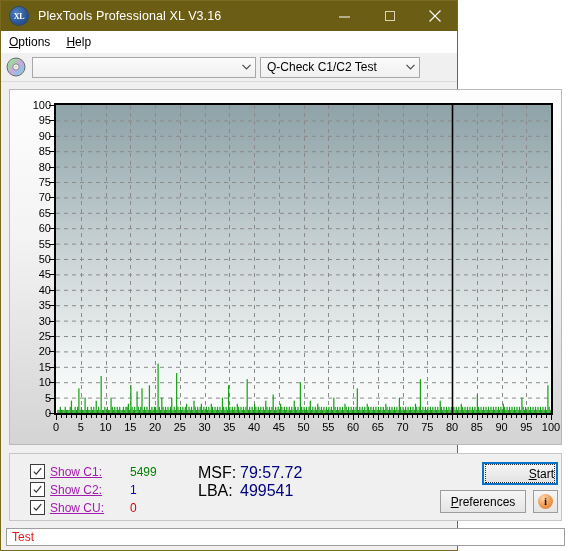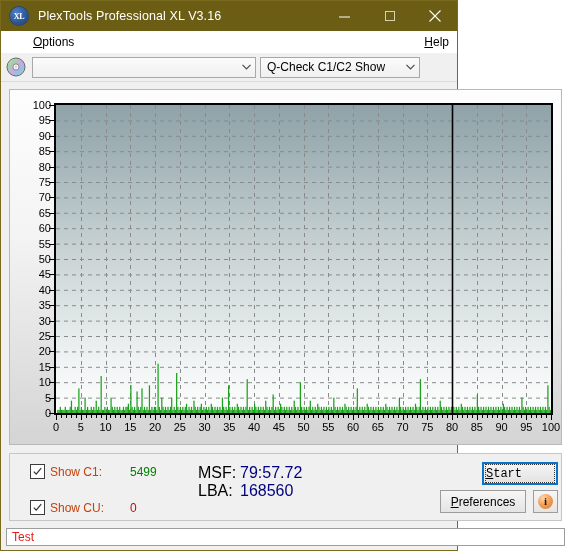--- a/index.html
+++ b/index.html
@@ -57,23 +57,22 @@
     color: #fff;
   }
   .win-btn svg { display:block; }
 
   
   .menubar {
     height: 21px;
     background: #ffffff;
     display: flex;
     align-items: center;
-    padding-left: 24px;
+    padding-left: 0;
     border-bottom: 1px solid #ffffff;
-    justify-content: space-between;
   }
   .menu-item {
     padding: 2px 8px;
     font-size: 12px;
     color: #000;
   }
   .menu-item u { text-decoration: underline; }
 
   
   .toolbar {
@@ -185,21 +184,21 @@
     height: 17px;
   }
   .chk-box {
     width: 13px; height: 13px;
     border: 1px solid #3c3c3c;
     background: #fff;
     margin-right: 5px;
     display: flex; align-items: center; justify-content: center;
     flex: 0 0 13px;
   }
-  .chk-label { color: #c2410c; width: 62px; }
+  .chk-label { color: #a21caf; width: 62px; text-decoration: underline; }
   .chk-val { font-size: 12px; margin-left: 18px; }
   .msf-row {
     position: absolute;
     font-size: 16px;
     color: #000;
   }
   .msf-key { display:inline-block; width: 34px; text-align: right; }
   .msf-val { color: #00007e; margin-left: 8px; }
 
   .speed-combo {
@@ -223,21 +222,21 @@
   .btn-start {
     left: 472px; top: 8px; width: 76px; height: 23px;
     border: 2px solid #0a72c8;
     background: #f0f0f0;
     padding: 1px;
   }
   .btn-start-inner {
     width: 100%; height: 100%;
     border: 1px dotted #333;
     background: linear-gradient(#f4f4f4, #e3e3e3);
-    display: flex; align-items: center; justify-content: flex-start; font-family: Liberation Mono, monospace;
+    display: flex; align-items: center; justify-content: flex-end;
   }
   .btn-pref { left: 430px; top: 36px; width: 86px; height: 23px; }
   .btn-info { left: 523px; top: 36px; width: 25px; height: 23px; }
   .info-circle {
     width: 15px; height: 15px; border-radius: 50%;
     background: radial-gradient(circle at 35% 28%, #ffd6ae 0%, #f2a05a 45%, #d9762c 100%);
     display: flex; align-items: center; justify-content: center;
     font-family: "Liberation Serif", serif;
     font-weight: bold; font-size: 11px; color: #331a00;
     line-height: 1;
@@ -309,21 +308,21 @@
     <div class="combo combo1">
       <div class="combo-arrow">
         <svg width="9" height="6" viewBox="0 0 9 6">
             <path d="M0.5 0.8 L4.5 4.8 L8.5 0.8" fill="none" stroke="#4a4a4a" stroke-width="1.2"></path>
           </svg>
       </div>
     </div>
 
 
     <div class="combo combo3">
-      <div class="combo-text">Q-Check C1/C2 Show</div>
+      <div class="combo-text">Q-Check C1/C2 Test</div>
       <div class="combo-arrow">
         <svg width="9" height="6" viewBox="0 0 9 6">
             <path d="M0.5 0.8 L4.5 4.8 L8.5 0.8" fill="none" stroke="#4a4a4a" stroke-width="1.2"></path>
           </svg>
       </div>
     </div>
   </div>
 
   <div class="chart-panel">
     <div class="plot-wrap">
@@ -946,36 +945,45 @@
     <div class="chk-row" style="left:20px; top:9px;">
       <div class="chk-box">
         <svg width="9" height="9" viewBox="0 0 9 9">
             <path d="M0.8 4.6 L3.2 7.2 L8.2 1.2" fill="none" stroke="#333" stroke-width="1.2"></path>
           </svg>
       </div>
       <span class="chk-label">Show C1:</span>
       <span class="chk-val" id="c1val" style="color: rgb(0, 128, 0);">5499</span>
     </div>
 
+    <div class="chk-row" style="left:20px; top:27px;">
+      <div class="chk-box">
+        <svg width="9" height="9" viewBox="0 0 9 9">
+            <path d="M0.8 4.6 L3.2 7.2 L8.2 1.2" fill="none" stroke="#333" stroke-width="1.2"></path>
+          </svg>
+      </div>
+      <span class="chk-label">Show C2:</span>
+      <span class="chk-val" id="c2val" style="color: rgb(0, 0, 205);">1</span>
+    </div>
 
     <div class="chk-row" style="left:20px; top:45px;">
       <div class="chk-box">
         <svg width="9" height="9" viewBox="0 0 9 9">
             <path d="M0.8 4.6 L3.2 7.2 L8.2 1.2" fill="none" stroke="#333" stroke-width="1.2"></path>
           </svg>
       </div>
       <span class="chk-label">Show CU:</span>
       <span class="chk-val" id="cuval" style="color: rgb(212, 0, 0);">0</span>
     </div>
 
     <div class="msf-row" style="left:188px; top:10px;">
       <span class="msf-key">MSF:</span><span class="msf-val">79:57.72</span>
     </div>
     <div class="msf-row" style="left:188px; top:28px;">
-      <span class="msf-key">LBA:</span><span class="msf-val">168560</span>
+      <span class="msf-key">LBA:</span><span class="msf-val">499541</span>
     </div>
 
 
     <div class="btn btn-start">
       <div class="btn-start-inner">
         <span><u>S</u><span>tart</span></span>
       </div>
     </div>
 
     <div class="btn btn-pref">

